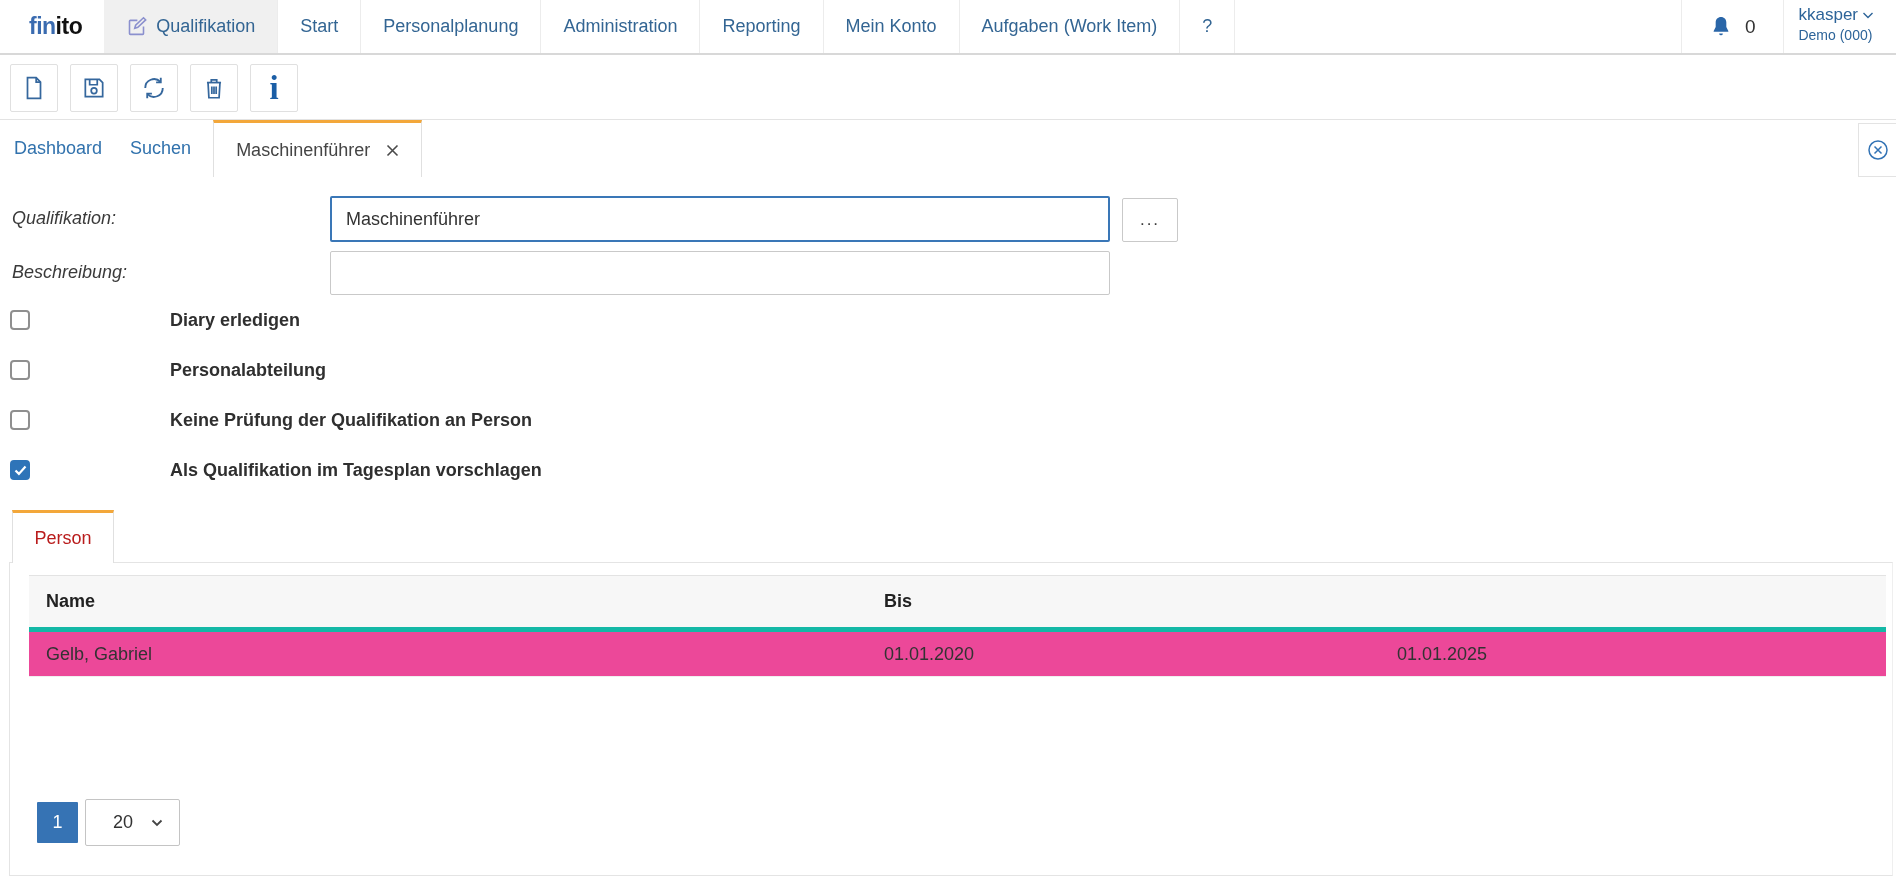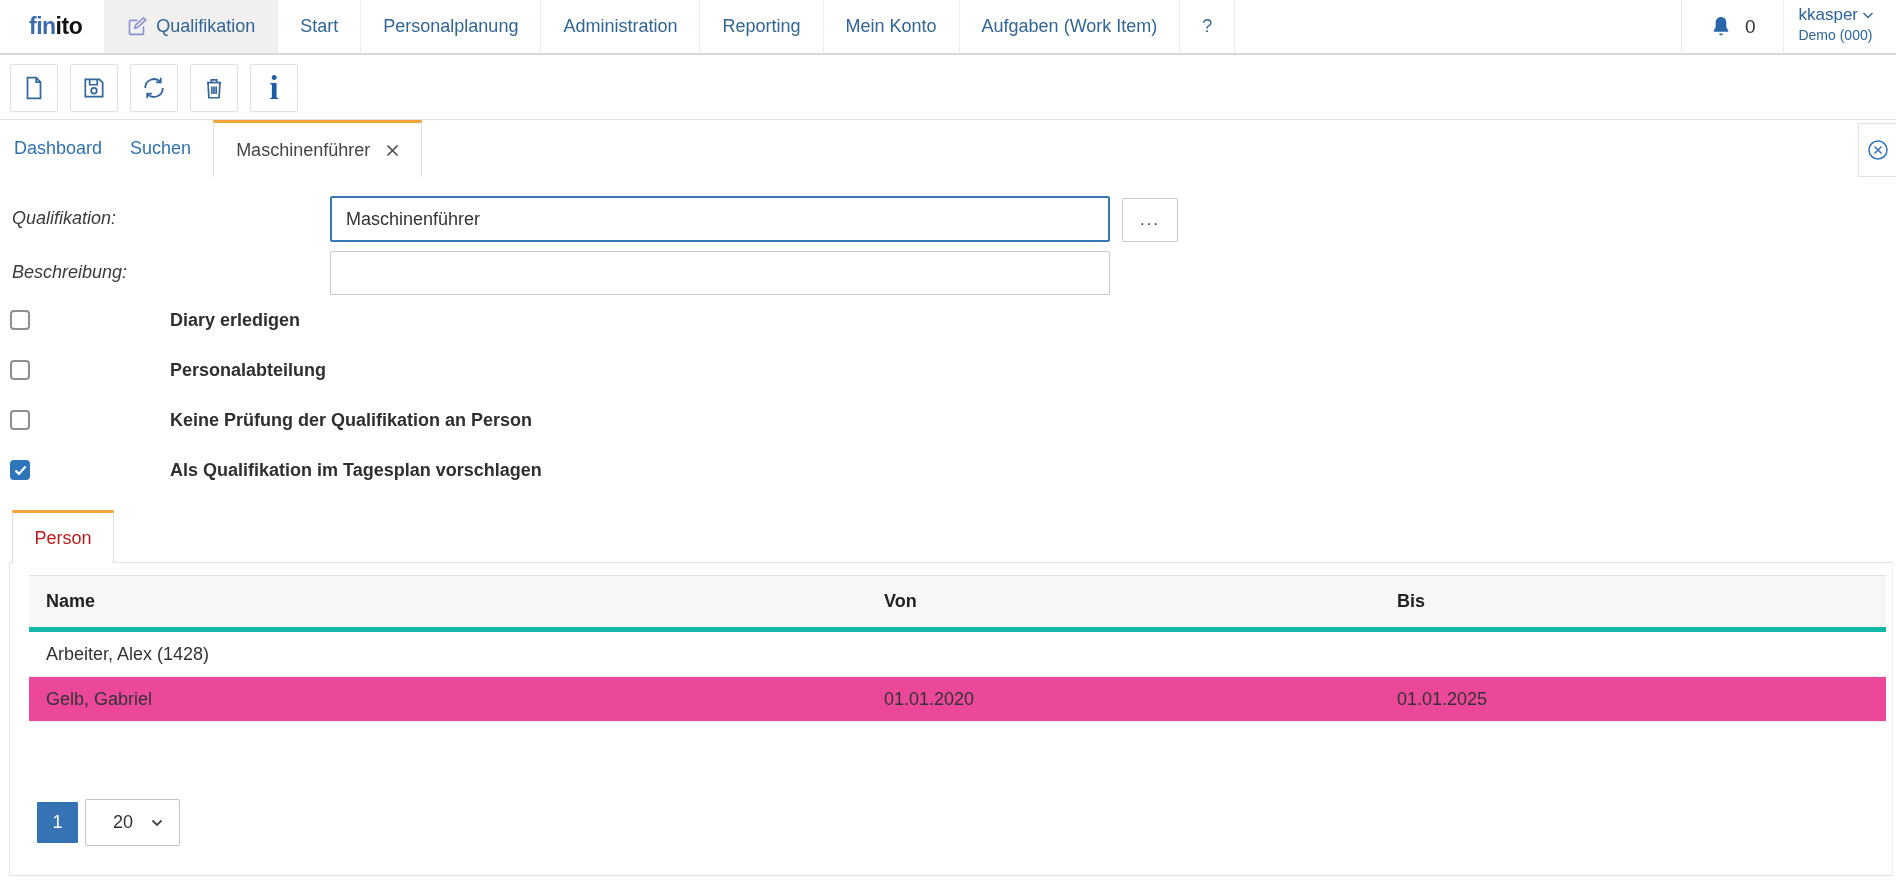--- a/index.html
+++ b/index.html
@@ -241,27 +241,21 @@
     </div>
   </div>
 
   <div class="person-tab">
     <span>Person</span>
   </div>
   <div class="panel">
     <div class="ptable">
       <div class="t-head">
         <div class="t-cell">Name</div>
-        <div class="t-cell">Von</div>
         <div class="t-cell">Bis</div>
-      </div>
-      <div class="t-row">
-        <div class="t-cell">Arbeiter, Alex (1428)</div>
-        <div class="t-cell"></div>
-        <div class="t-cell"></div>
       </div>
       <div class="t-row alt">
         <div class="t-cell">Gelb, Gabriel</div>
         <div class="t-cell">01.01.2020</div>
         <div class="t-cell">01.01.2025</div>
       </div>
     </div>
     <div class="pg-btn">1</div>
     <div class="pg-select">
       <span>20</span>

